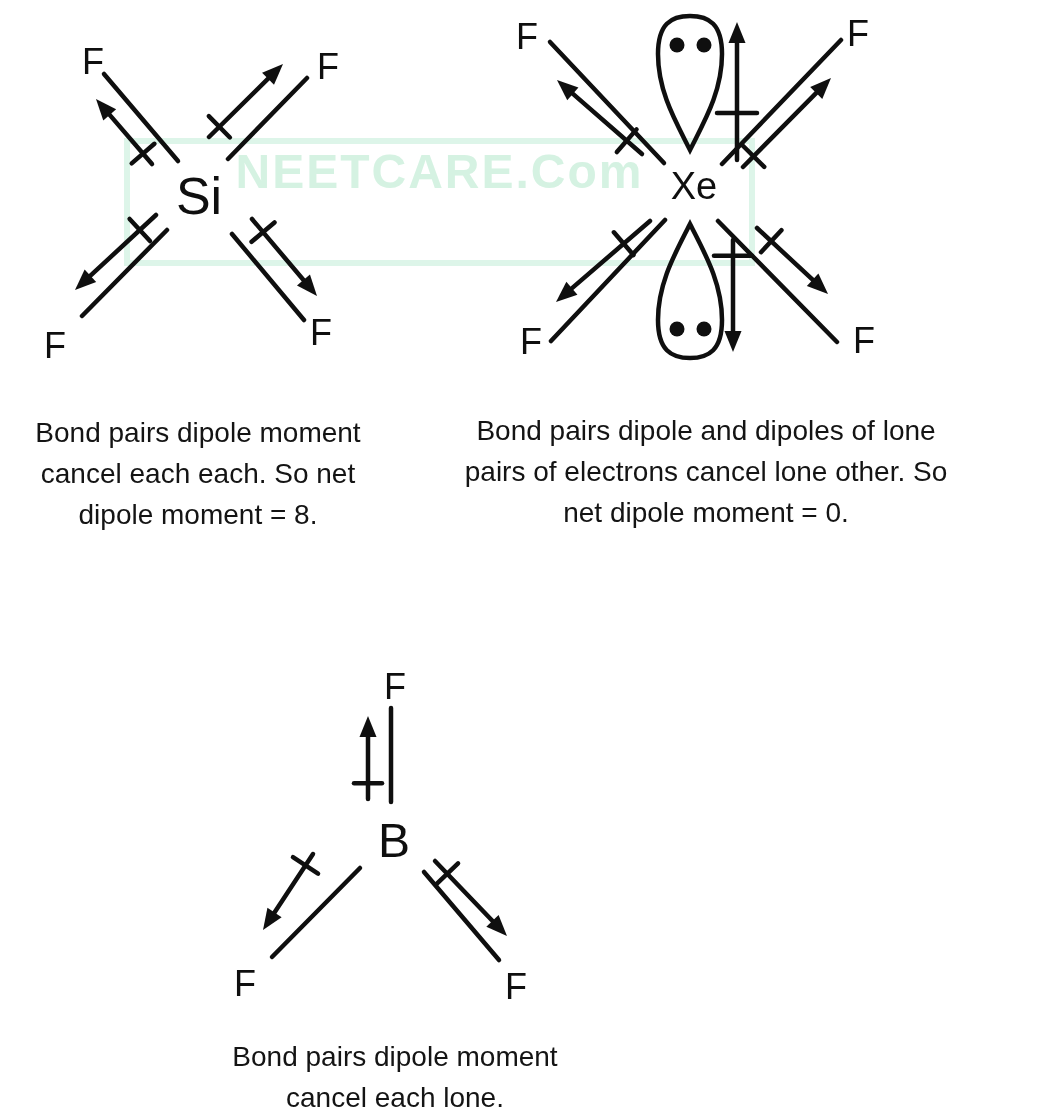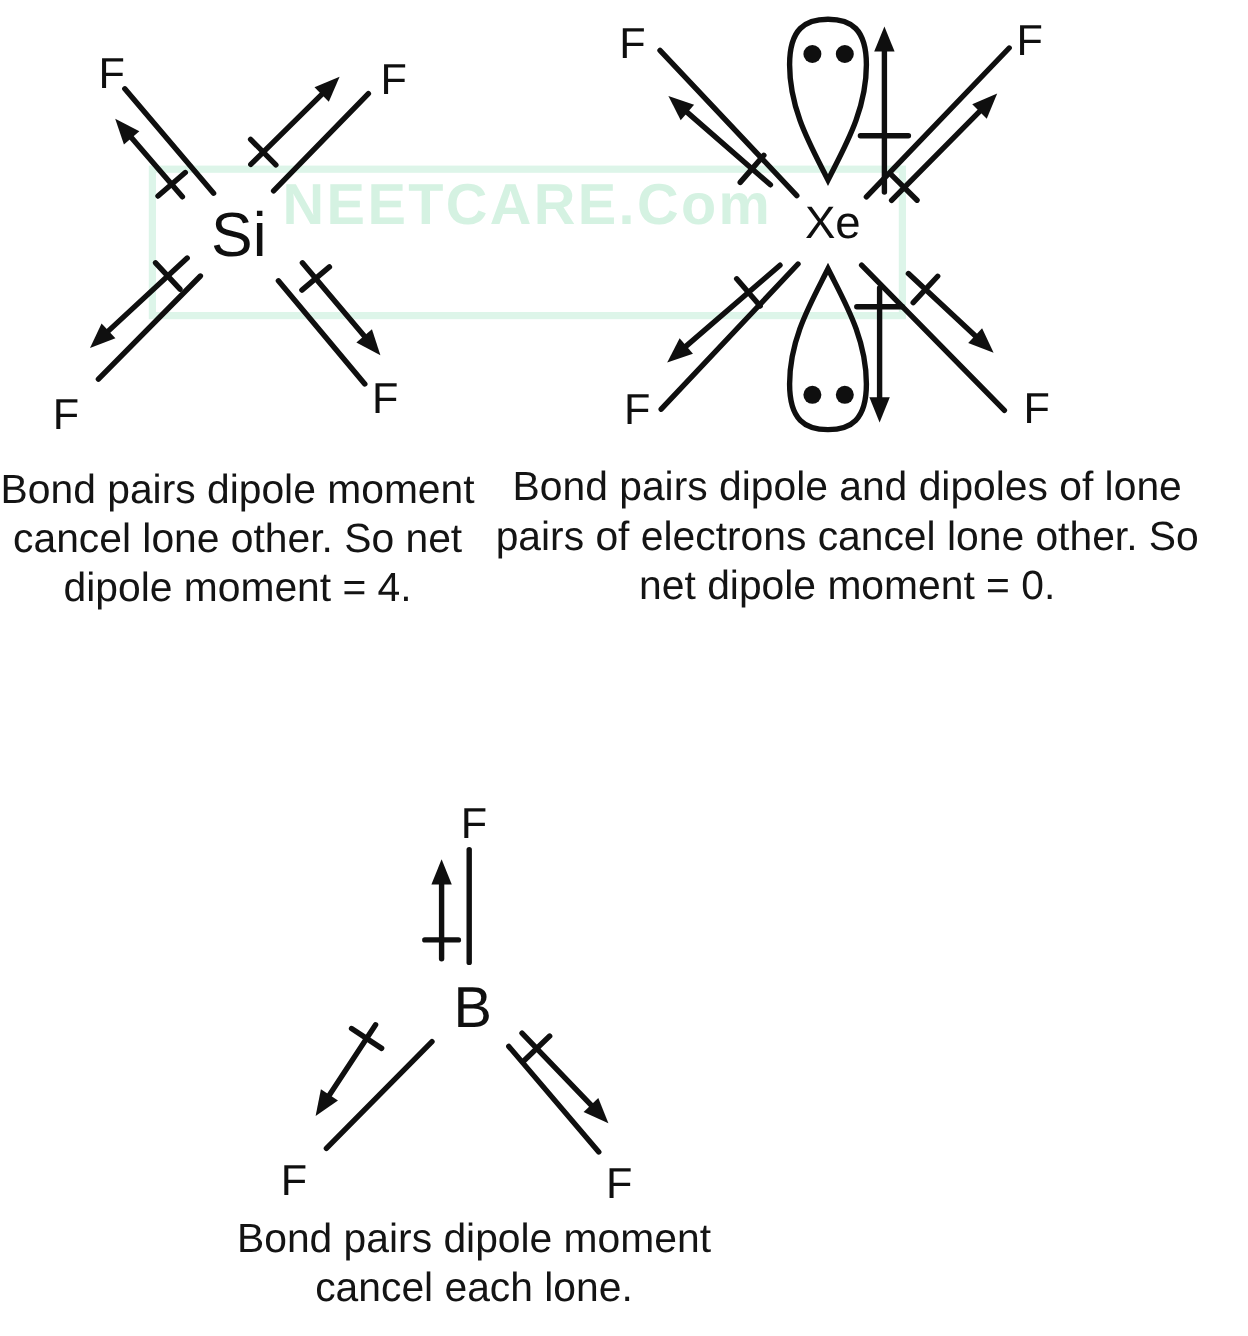--- a/index.html
+++ b/index.html
@@ -8,21 +8,21 @@
     font-family:"Liberation Sans",sans-serif;overflow:hidden;
   }
   .watermark{
     position:absolute;display:flex;align-items:flex-start;justify-content:center;
     font-weight:bold;font-size:48px;letter-spacing:2px;white-space:nowrap;
     box-sizing:border-box;
   }
   svg.diagram{position:absolute;left:0;top:0;}
   .caption{
     position:absolute;transform:translateX(-50%);text-align:center;
-    font-size:34px;line-height:41px;color:#141414;white-space:nowrap;
+    font-size:28px;line-height:41px;color:#141414;white-space:nowrap;margin-top:24px;
   }
 </style>
 </head>
 <body>
 
 <div class="canvas">
 
   <div class="watermark" id="watermark" style="left: 124px; top: 138px; width: 631px; height: 128px; color: rgb(213, 242, 226); border: 6px solid rgb(221, 245, 233);">
     <span>NEETCARE.Com</span>
   </div>
@@ -95,22 +95,22 @@
       <polygon points="507,936 486.325039379253,926.7373867979626 498.5886238367791,914.9643457187375" fill="#0f0f0f"></polygon>
       <line stroke="#0f0f0f" stroke-width="4.5" stroke-linecap="round" fill="none" x1="436.41919018453575" y1="884.1379774228457" x2="458.06080981546427" y2="863.3620225771543"></line>
       <text x="395" y="686" fill="#0f0f0f" font-size="36" text-anchor="middle" dominant-baseline="central" font-family="&quot;Liberation Sans&quot;, sans-serif">F</text>
       <text x="245" y="983" fill="#0f0f0f" font-size="36" text-anchor="middle" dominant-baseline="central" font-family="&quot;Liberation Sans&quot;, sans-serif">F</text>
       <text x="516" y="986" fill="#0f0f0f" font-size="36" text-anchor="middle" dominant-baseline="central" font-family="&quot;Liberation Sans&quot;, sans-serif">F</text>
       <text x="394" y="840" fill="#0f0f0f" font-size="48" text-anchor="middle" dominant-baseline="central" font-family="&quot;Liberation Sans&quot;, sans-serif">B</text>
     </svg>
 
   <div class="caption" style="left: 198px; top: 388px;">
     <div>Bond pairs dipole moment</div>
-    <div>cancel lone other. So net</div>
-    <div>dipole moment = 4.</div>
+    <div>cancel each each. So net</div>
+    <div>dipole moment = 8.</div>
   </div>
 
   <div class="caption" style="left: 706px; top: 386px;">
     <div>Bond pairs dipole and dipoles of lone</div>
     <div>pairs of electrons cancel lone other. So</div>
     <div>net dipole moment = 0.</div>
   </div>
 
   <div class="caption" style="left: 395px; top: 1012px;">
     <div>Bond pairs dipole moment</div>

